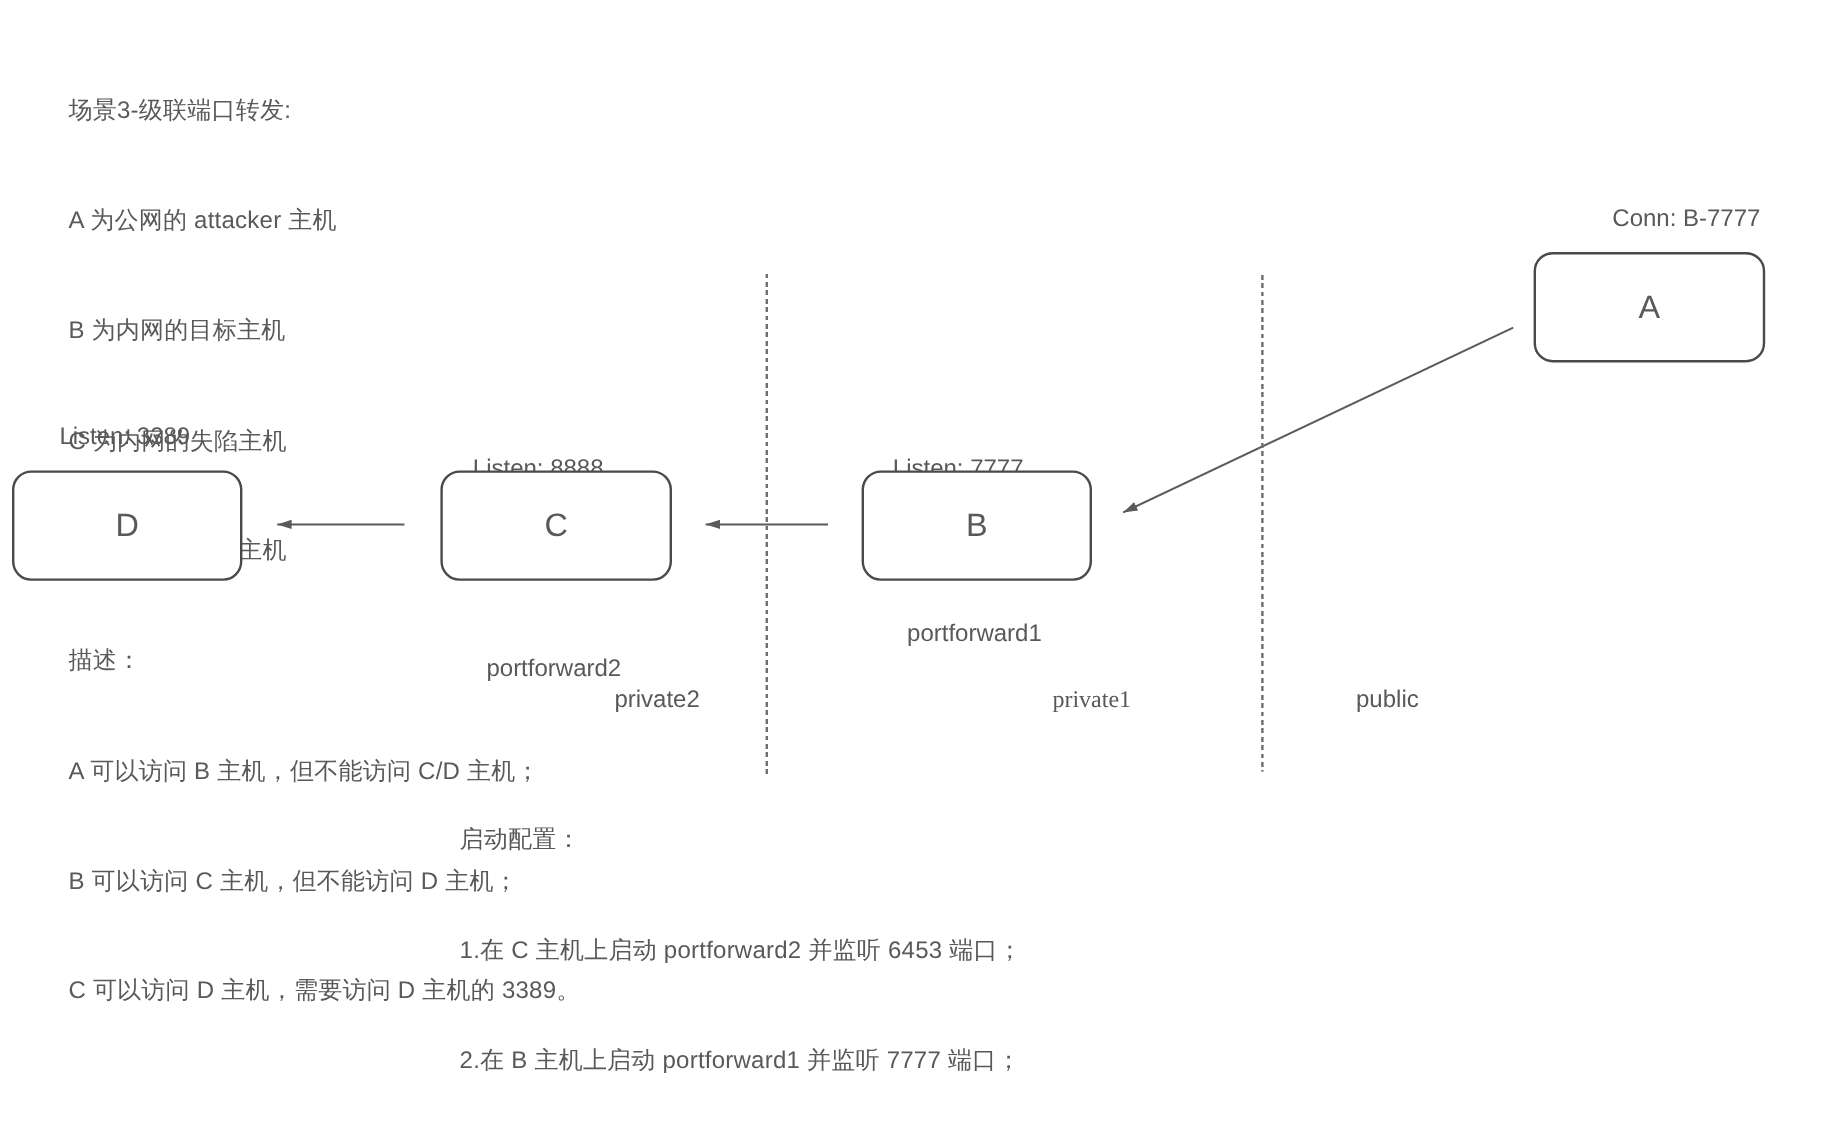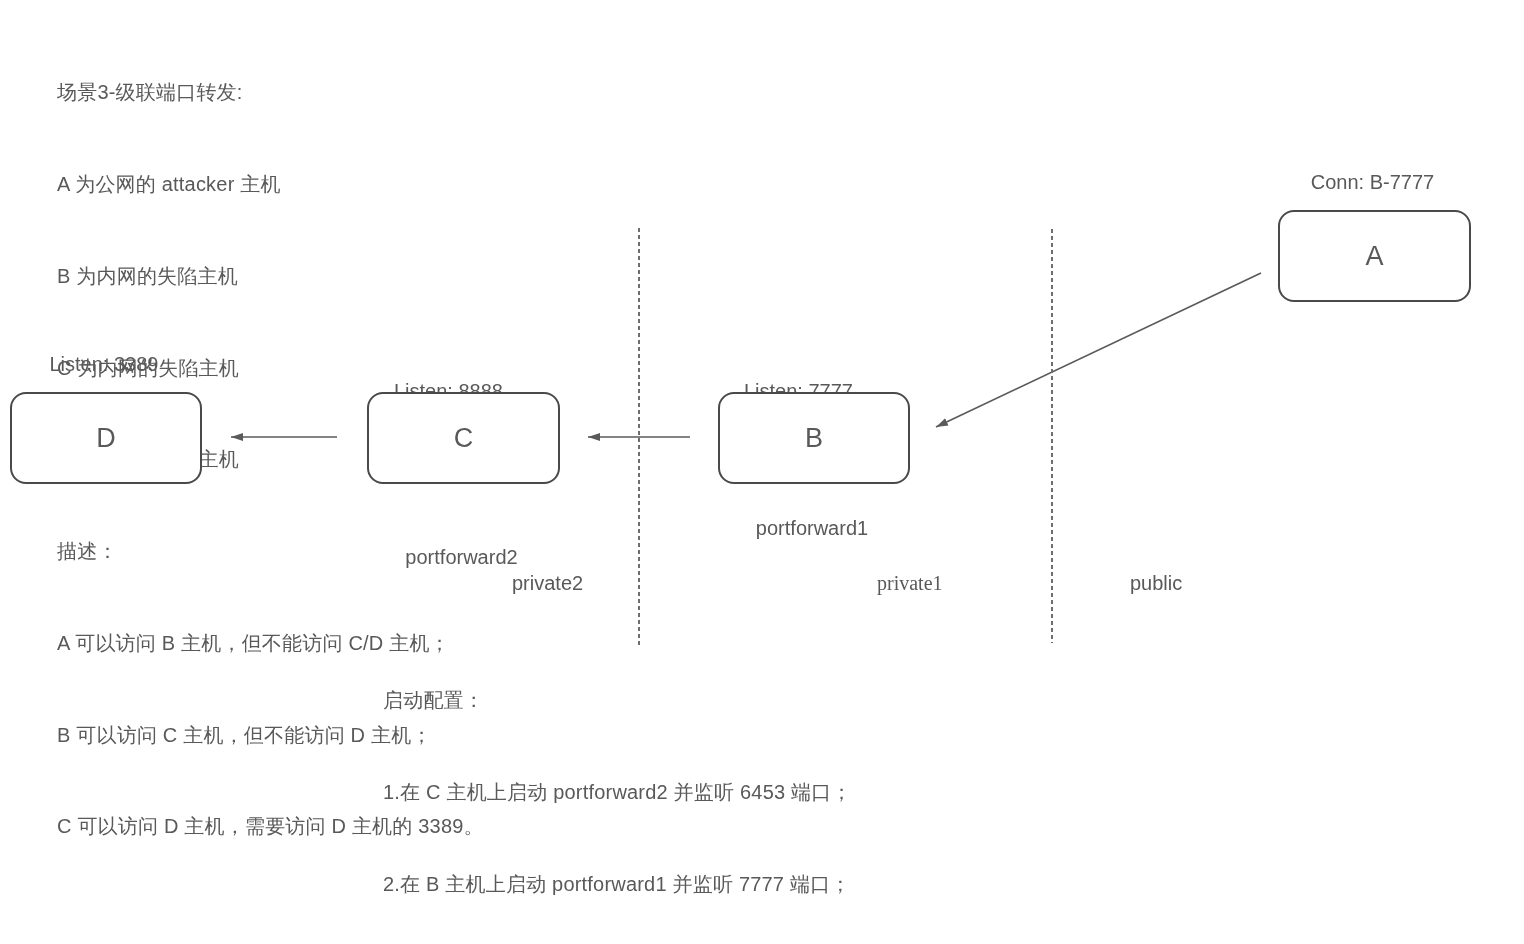--- a/index.html
+++ b/index.html
@@ -52,42 +52,42 @@
     <line x1="690" y1="437" x2="588" y2="437" marker-end="url(#ah)"></line>
     <line x1="1261" y1="273" x2="936" y2="427" marker-end="url(#ah)"></line>
   </svg>
 
   <div class="dash" style="left:638px; top:228px; height:417px;"></div>
   <div class="dash" style="left:1051px; top:229px; height:414px;"></div>
 
   <div class="notes" style="left:57px; top:16px;">
     <div>场景3-级联端口转发:</div>
     <div>A 为公网的 attacker 主机</div>
-    <div>B 为内网的失陷主机</div>
+    <div>B 为内网的目标主机</div>
     <div>C 为内网的失陷主机</div>
     <div>D 为内网的目标主机</div>
     <div>描述：</div>
     <div>A 可以访问 B 主机，但不能访问 C/D 主机；</div>
     <div>B 可以访问 C 主机，但不能访问 D 主机；</div>
     <div>C 可以访问 D 主机，需要访问 D 主机的 3389。</div>
   </div>
 
   <div class="lbl center" style="left:10px; top:352px; width:188px;">Listen: 3389</div>
 
   <div class="lbl two-line" style="left:394px; top:323px;">
     <div>Listen: 8888</div>
     <div>Conn: D-3389</div>
   </div>
 
   <div class="lbl two-line" style="left:744px; top:323px;">
     <div>Listen: 7777</div>
     <div>Conn: C-8888</div>
   </div>
 
-  <div class="lbl center" style="left:1278px; top:170px; width:189px;">Conn: B-7777</div>
+  <div class="lbl center" style="left:1278px; top:170px; width:189px;text-align:right;">Conn: B-7777</div>
 
   <div class="node" style="left:10px; top:392px;">
     <span class="node-letter">D</span>
   </div>
   <div class="node" style="left:367px; top:392px; width:189px;">
     <span class="node-letter">C</span>
   </div>
   <div class="node" style="left:718px; top:392px;">
     <span class="node-letter">B</span>
   </div>

